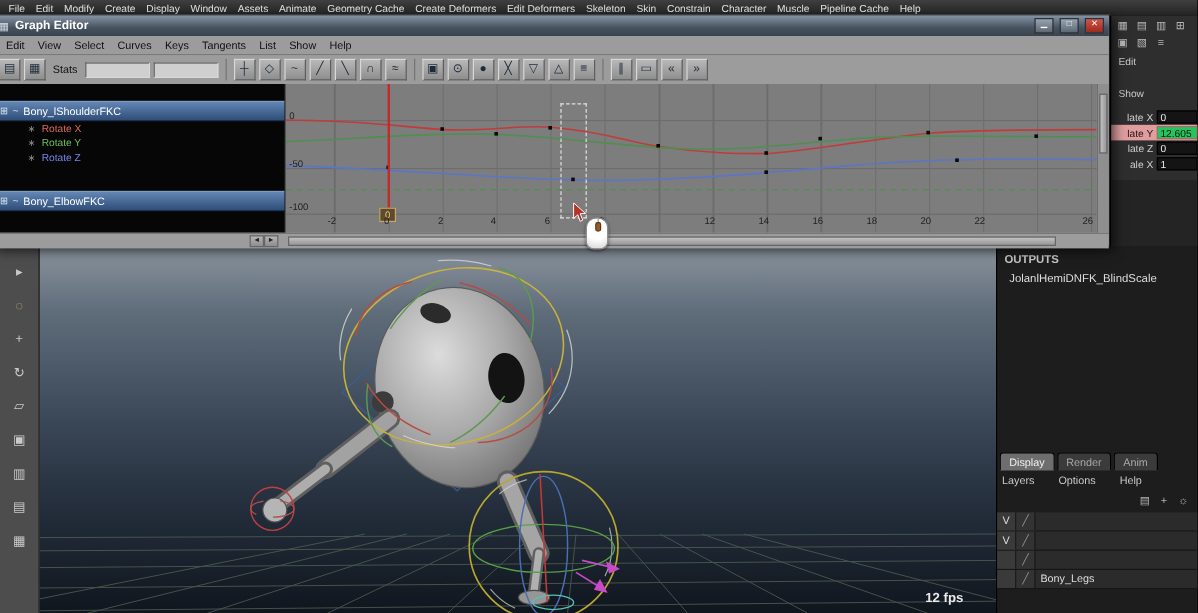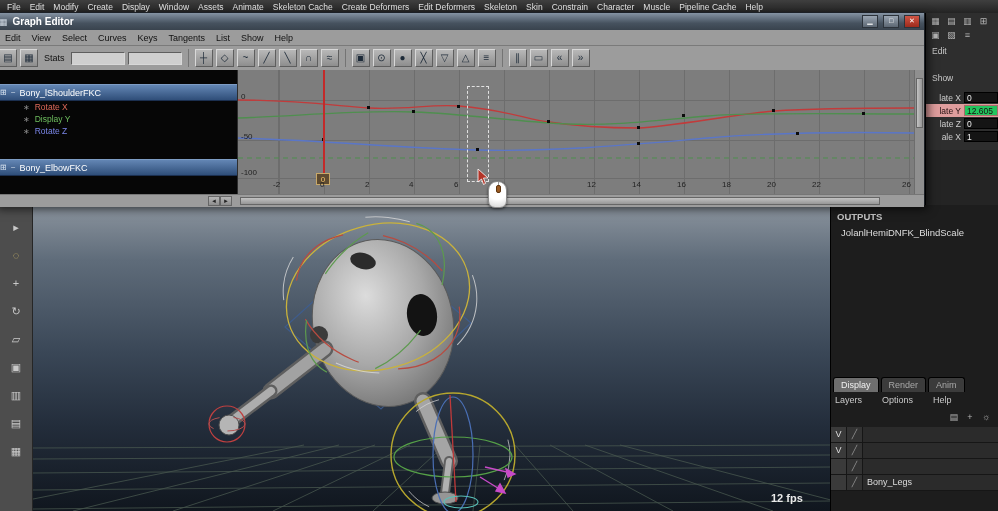--- a/index.html
+++ b/index.html
@@ -123,21 +123,21 @@
 
   <div class="menubar">
     <span>File</span>
     <span>Edit</span>
     <span>Modify</span>
     <span>Create</span>
     <span>Display</span>
     <span>Window</span>
     <span>Assets</span>
     <span>Animate</span>
-    <span>Skeleton Cache</span>
+    <span>Geometry Cache</span>
     <span>Create Deformers</span>
     <span>Edit Deformers</span>
     <span>Skeleton</span>
     <span>Skin</span>
     <span>Constrain</span>
     <span>Character</span>
     <span>Muscle</span>
     <span>Pipeline Cache</span>
     <span>Help</span>
   </div>
@@ -359,21 +359,21 @@
           <span class="gi">⊞</span>
           <span class="gi">~</span>
           <span class="nm">Bony_lShoulderFKC</span>
         </div>
         <div class="ch-attr">
           <span class="ai">∗</span>
           <span class="attr-x">Rotate X</span>
         </div>
         <div class="ch-attr">
           <span class="ai">∗</span>
-          <span class="attr-y">Display Y</span>
+          <span class="attr-y">Rotate Y</span>
         </div>
         <div class="ch-attr">
           <span class="ai">∗</span>
           <span class="attr-z">Rotate Z</span>
         </div>
         <div class="ch-group" style="margin-top:22px;">
           <span class="gi">⊞</span>
           <span class="gi">~</span>
           <span class="nm">Bony_ElbowFKC</span>
         </div>

